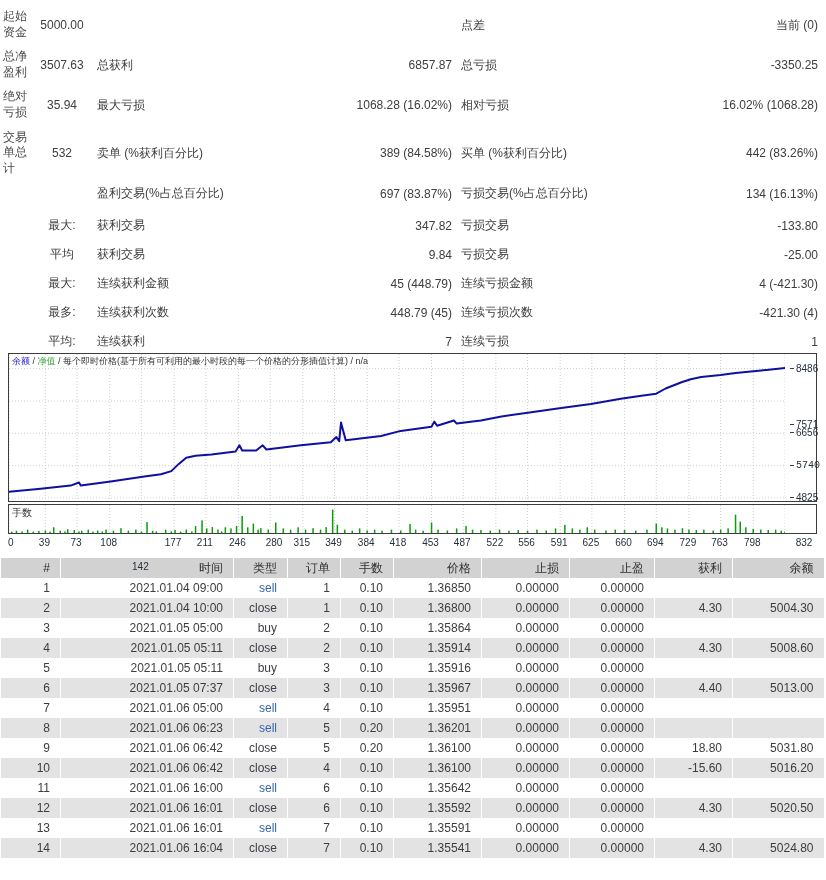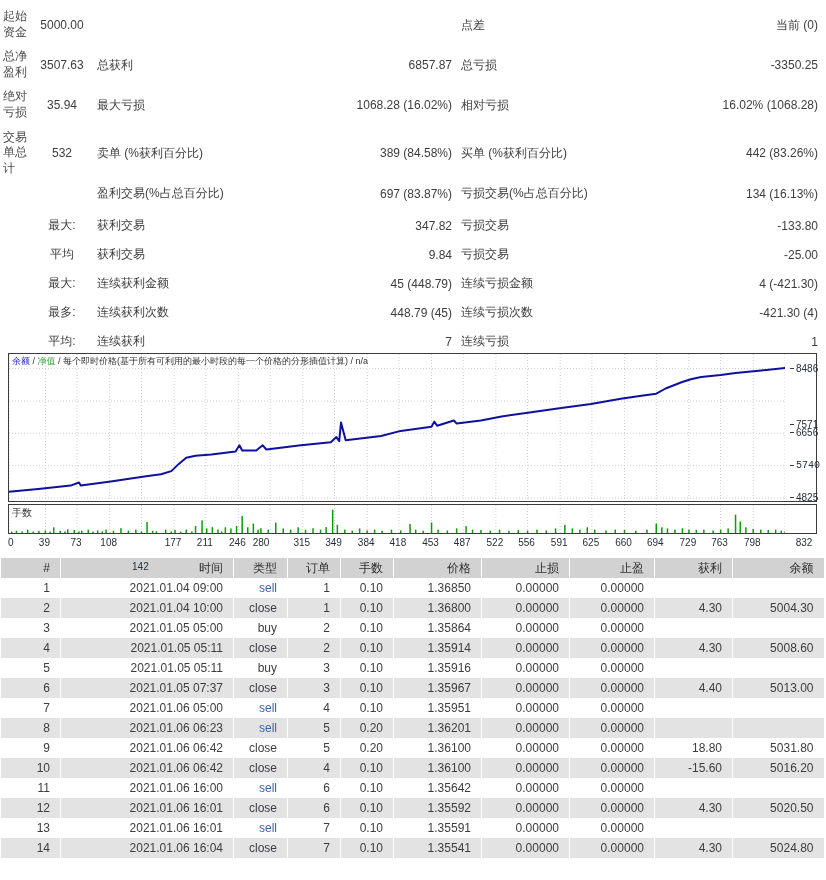--- a/index.html
+++ b/index.html
@@ -338,21 +338,21 @@
   </div>
   <div id="xlabels">
       <span class="xlab first" style="left: 0px;">0</span>
       <span class="xlab" style="left: 36.4px;">39</span>
       <span class="xlab" style="left: 68.1px;">73</span>
       <span class="xlab" style="left: 100.7px;">108</span>
       <span class="xlab" style="left: 132.4px; margin-top: 24px;">142</span>
       <span class="xlab" style="left: 165.1px;">177</span>
       <span class="xlab" style="left: 196.8px;">211</span>
       <span class="xlab" style="left: 229.4px;">246</span>
-      <span class="xlab" style="left: 253px;">280</span>
+      <span class="xlab" style="left: 266px;">280</span>
       <span class="xlab" style="left: 293.8px;">315</span>
       <span class="xlab" style="left: 325.5px;">349</span>
       <span class="xlab" style="left: 358.2px;">384</span>
       <span class="xlab" style="left: 389.9px;">418</span>
       <span class="xlab" style="left: 422.5px;">453</span>
       <span class="xlab" style="left: 454.2px;">487</span>
       <span class="xlab" style="left: 486.9px;">522</span>
       <span class="xlab" style="left: 518.6px;">556</span>
       <span class="xlab" style="left: 551.2px;">591</span>
       <span class="xlab" style="left: 582.9px;">625</span>

